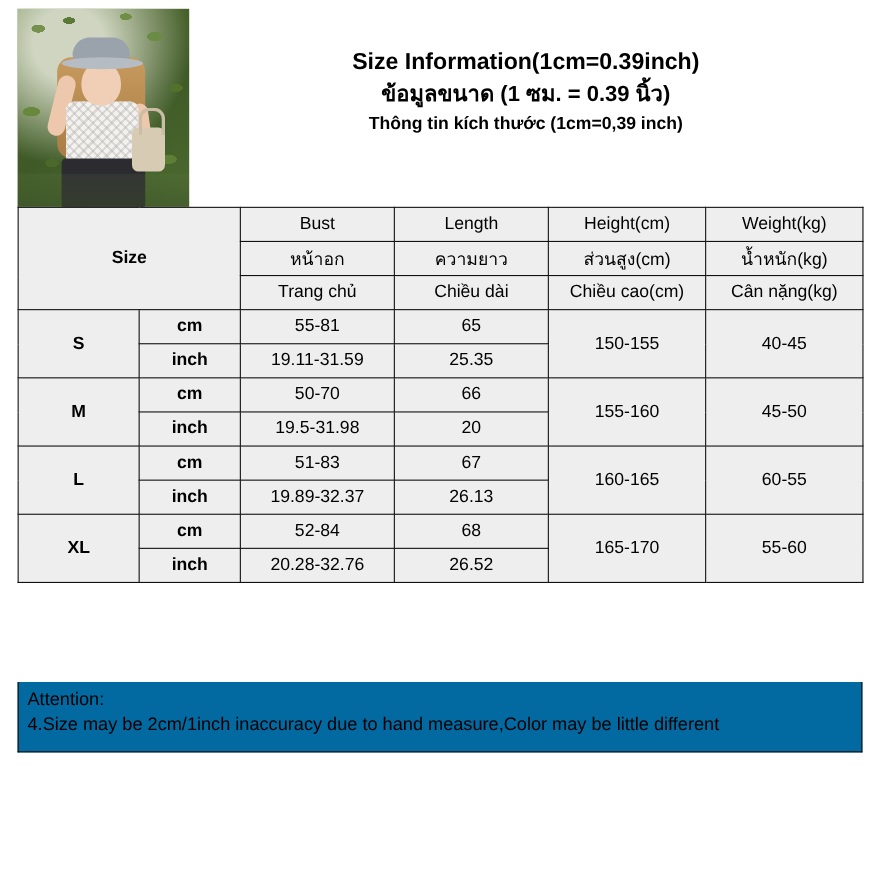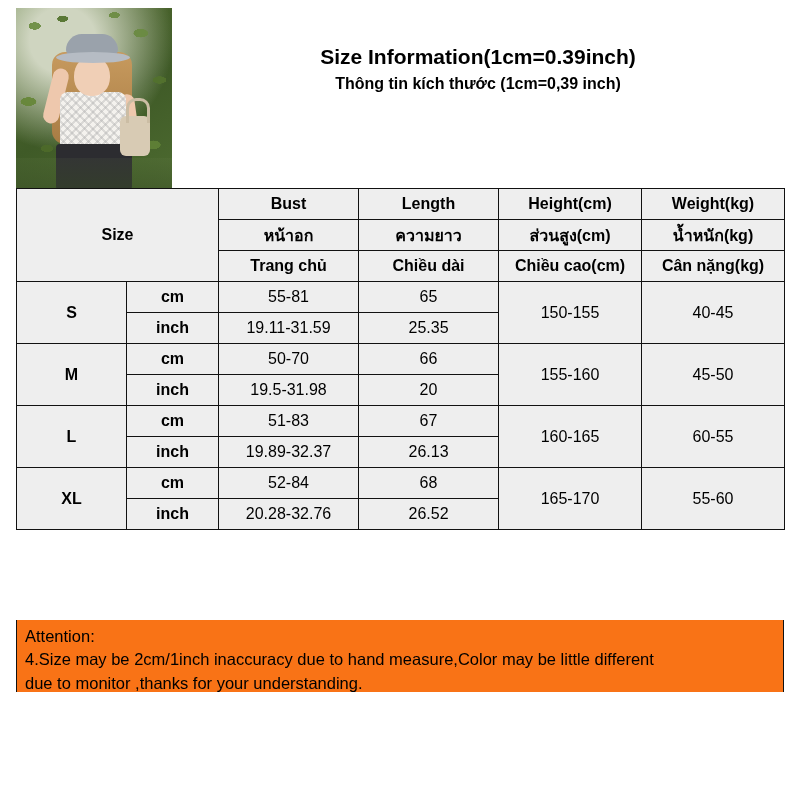--- a/index.html
+++ b/index.html
@@ -4,21 +4,21 @@
 <style>
   * { box-sizing: border-box; }
   html, body {
     margin: 0; padding: 0;
     width: 800px; height: 800px;
     background: #ffffff;
     font-family: "Liberation Sans", sans-serif;
   }
   .page {
     position: relative;
-    width: 800px; height: 692px;
+    width: 800px; height: 800px;
     background: #ffffff;
     overflow: hidden;
   }
 
   
   .top {
     position: absolute;
     left: 16px; top: 8px;
     width: 768px; height: 180px;
     display: flex;
@@ -132,21 +132,21 @@
   table.size-table td {
     border: 1px solid #111;
     font-size: 16px;
     text-align: center;
     vertical-align: middle;
     color: #000;
     padding: 2px 2px;
     height: 31px;
     background: #eeeeee;
   }
-  td.hdr { font-weight: bold; font-size: 16px; }
+  td.hdr { font-weight: normal; font-size: 16px; }
   td.sizecell {
     font-weight: bold;
     font-size: 27px;
   }
   td.sizelabel { font-weight: bold; font-size: 16px; }
   td.unit { font-weight: bold; font-size: 15px; }
   td.val { font-size: 16.5px; }
 
   col.c1 { width: 110px; }
   col.c2 { width: 92px; }
@@ -156,21 +156,21 @@
   col.c6 { width: 143px; }
 
   
   .attention {
     position: absolute;
     left: 16px; top: 620px;
     width: 768px;
     border: 1px solid #111;
     border-top: none;
     padding: 6px 8px 10px 8px;
-    background: #f97316;
+    background: #0369a1;
   }
   .attention p {
     margin: 0 0 2px 0;
     font-size: 16.5px;
     color: #000;
     line-height: 1.3;
   }
 </style>
 </head>
 <body>
@@ -188,20 +188,21 @@
         <div class="m-skirt"></div>
         <div class="m-bag"></div>
         <div class="m-face"></div>
         <div class="m-hat"></div>
         <div class="m-brim"></div>
         <div class="m-fence"></div>
       </div>
     </div>
     <div class="title-block">
       <div class="t1">Size Information(1cm=0.39inch)</div>
+      <div class="t2">ข้อมูลขนาด (1 ซม. = 0.39 นิ้ว)</div>
       <div class="t3">Thông tin kích thước (1cm=0,39 inch)</div>
     </div>
   </div>
 
   <table class="size-table">
     <colgroup>
       <col class="c1">
         <col class="c2">
         <col class="c3">
         <col class="c4">
@@ -283,16 +284,15 @@
         <td class="unit">inch</td>
         <td class="val">20.28-32.76</td>
         <td class="val">26.52</td>
       </tr>
     </tbody>
   </table>
 
   <div class="attention">
     <p>Attention:</p>
     <p>4.Size may be 2cm/1inch inaccuracy due to hand measure,Color may be little different</p>
-    <p>due to monitor ,thanks for your understanding.</p>
   </div>
 
 </div>
 
 </body></html>

